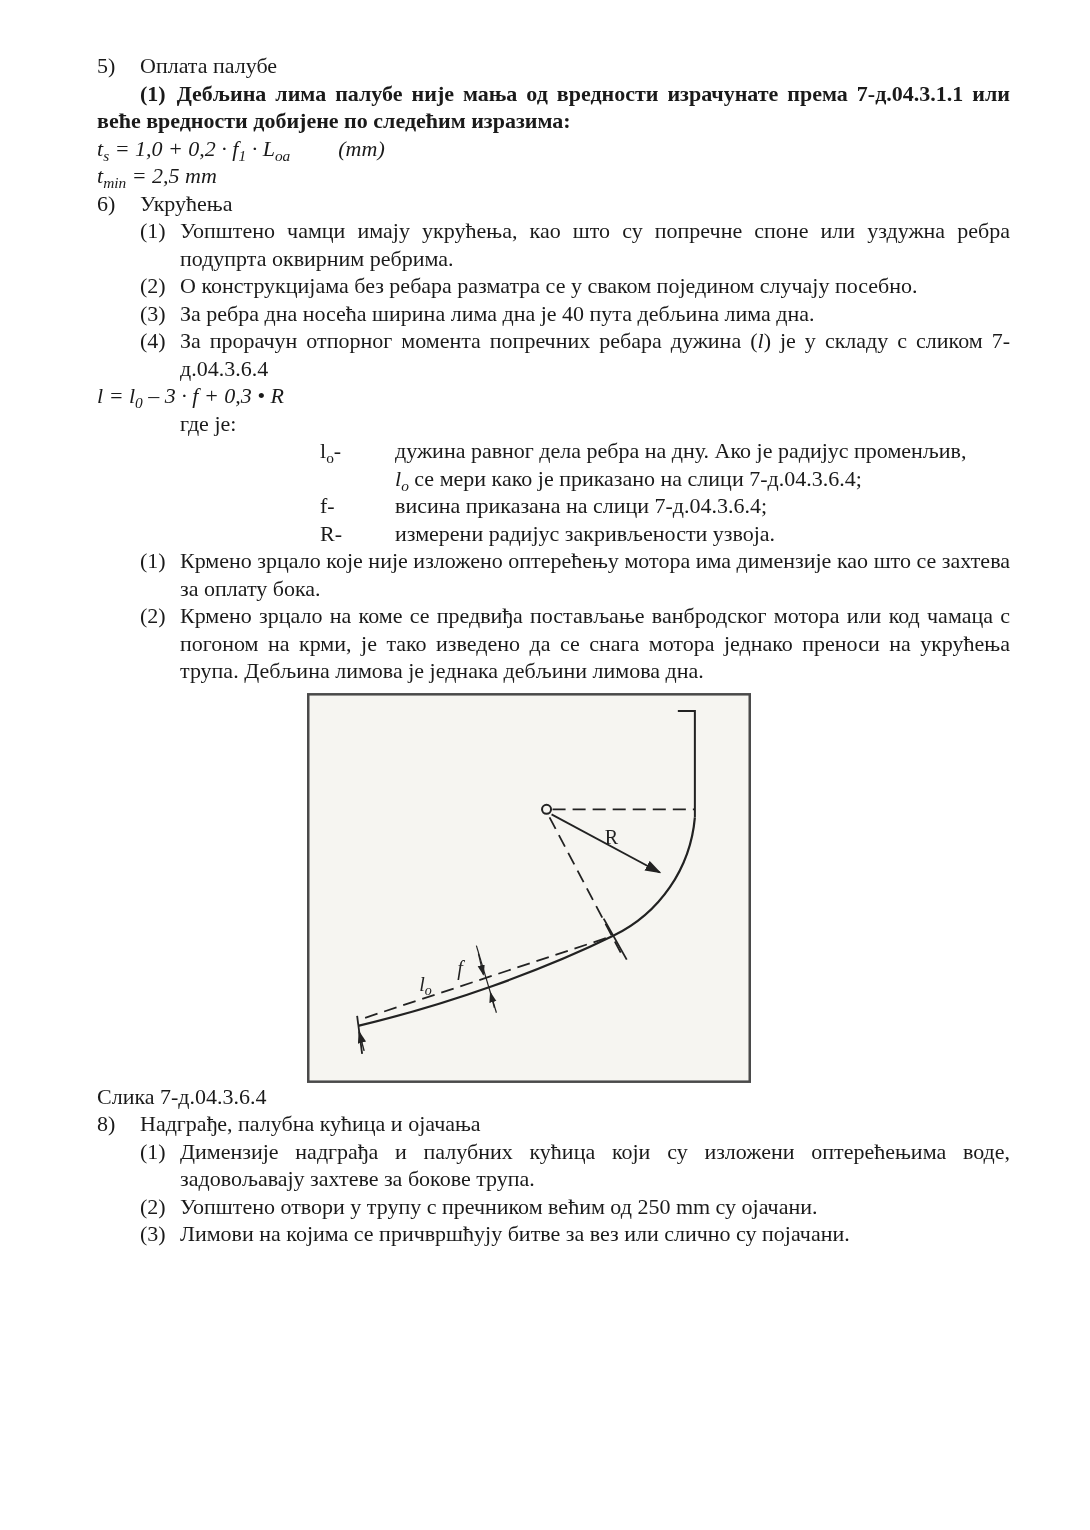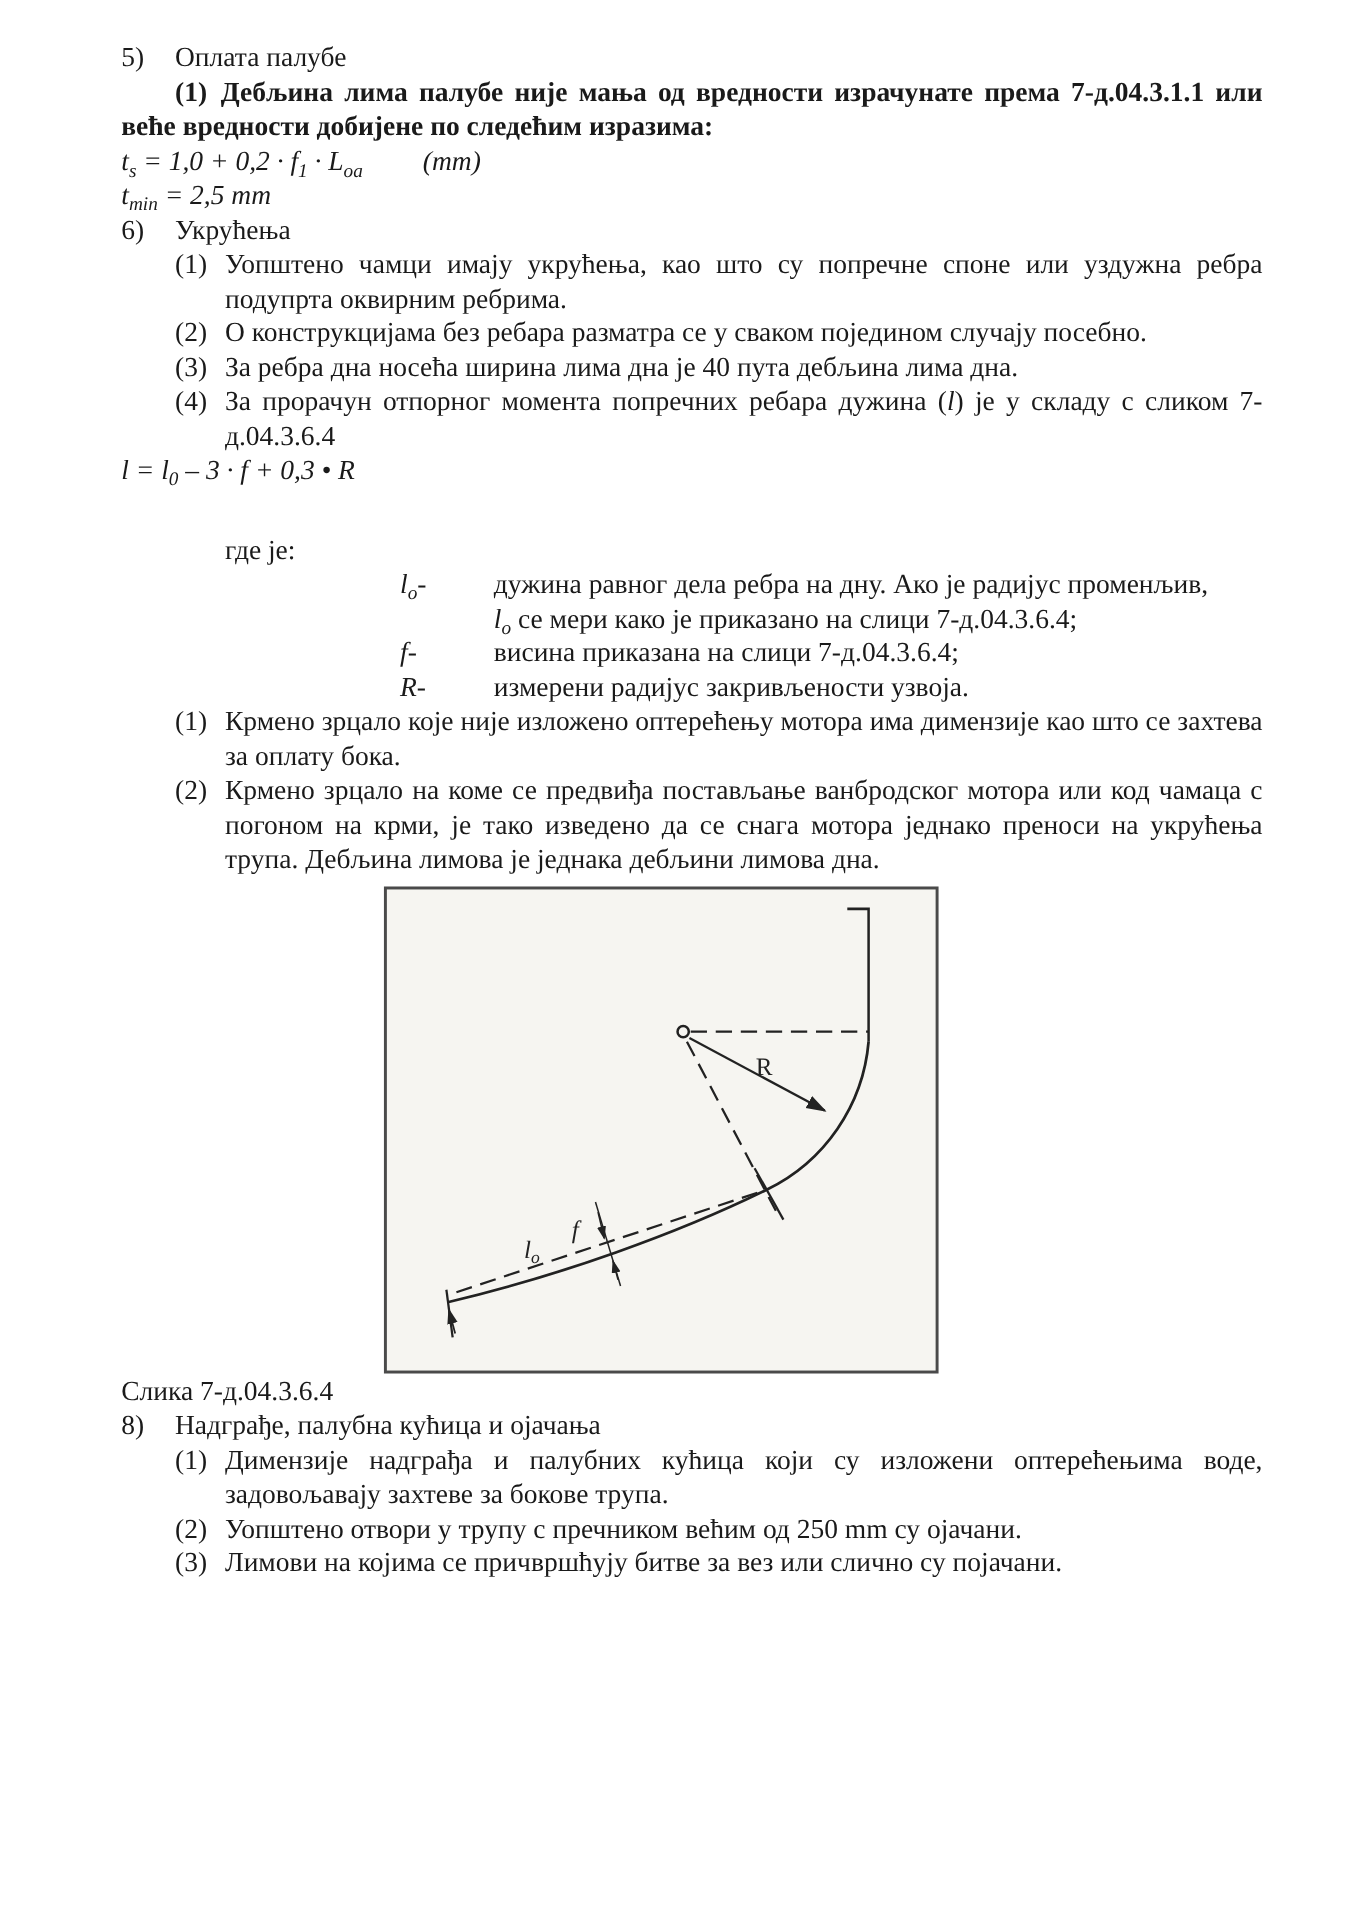--- a/index.html
+++ b/index.html
@@ -5,39 +5,39 @@
   html, body { margin: 0; padding: 0; }
   body {
     width: 1090px; height: 1530px;
     background: #ffffff;
     color: #1a1a1a;
     font-family: "Liberation Serif", "DejaVu Serif", serif;
     font-size: 22px;
     line-height: 27.5px;
     overflow: hidden;
   }
-  .content { padding: 32px 80px 0 97px; width: 913px; }
+  .content { padding: 52px 80px 0 97px; width: 913px; }
 
   .sec-head { white-space: nowrap; }
   .sec-num { display: inline-block; width: 43px; }
 
   .p-first { text-indent: 43px; text-align: justify; font-weight: bold; }
   .p-first .pmarker { margin-right: 11px; }
 
   .item { position: relative; padding-left: 83px; text-align: justify; }
   .item .marker { position: absolute; left: 43px; top: 0; }
 
   .formula { width: 858px; text-align: left; font-style: italic; }
   sub { font-size: 70%; line-height: 0; }
   .fspacer { display: inline-block; width: 48px; }
 
-  .where { padding-left: 83px; margin-top: 36px; }
+  .where { padding-left: 83px; }
 
   .def { position: relative; padding-left: 298px; }
-  .def .dterm { position: absolute; left: 223px; top: 0; font-style: italic; }
+  .def .dterm { position: absolute; left: 223px; top: 0; }
 
   .figure-wrap { margin: 8px 0 0 210px; width: 444px; height: 390px; }
   .figure-wrap svg { display: block; }
   .caption { width: 900px; text-align: left; }
 
   .it { font-style: italic; }
 </style>
 </head>
 <body>
 

